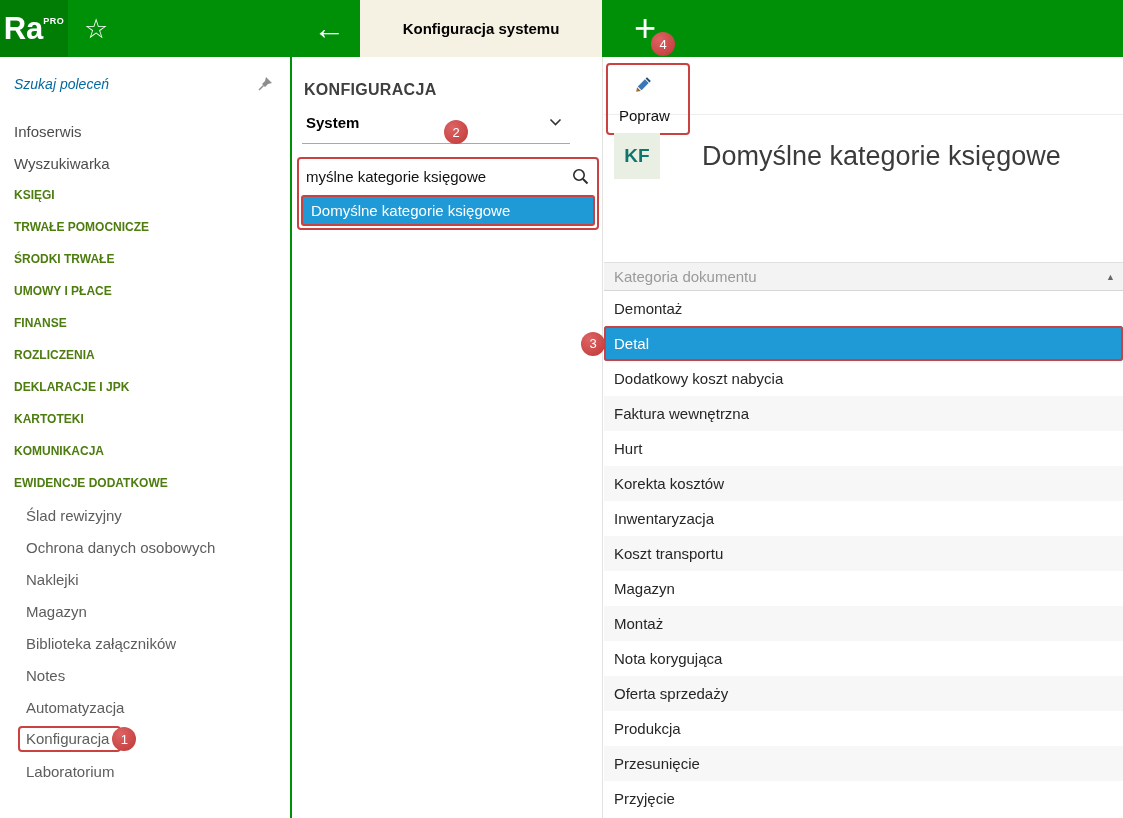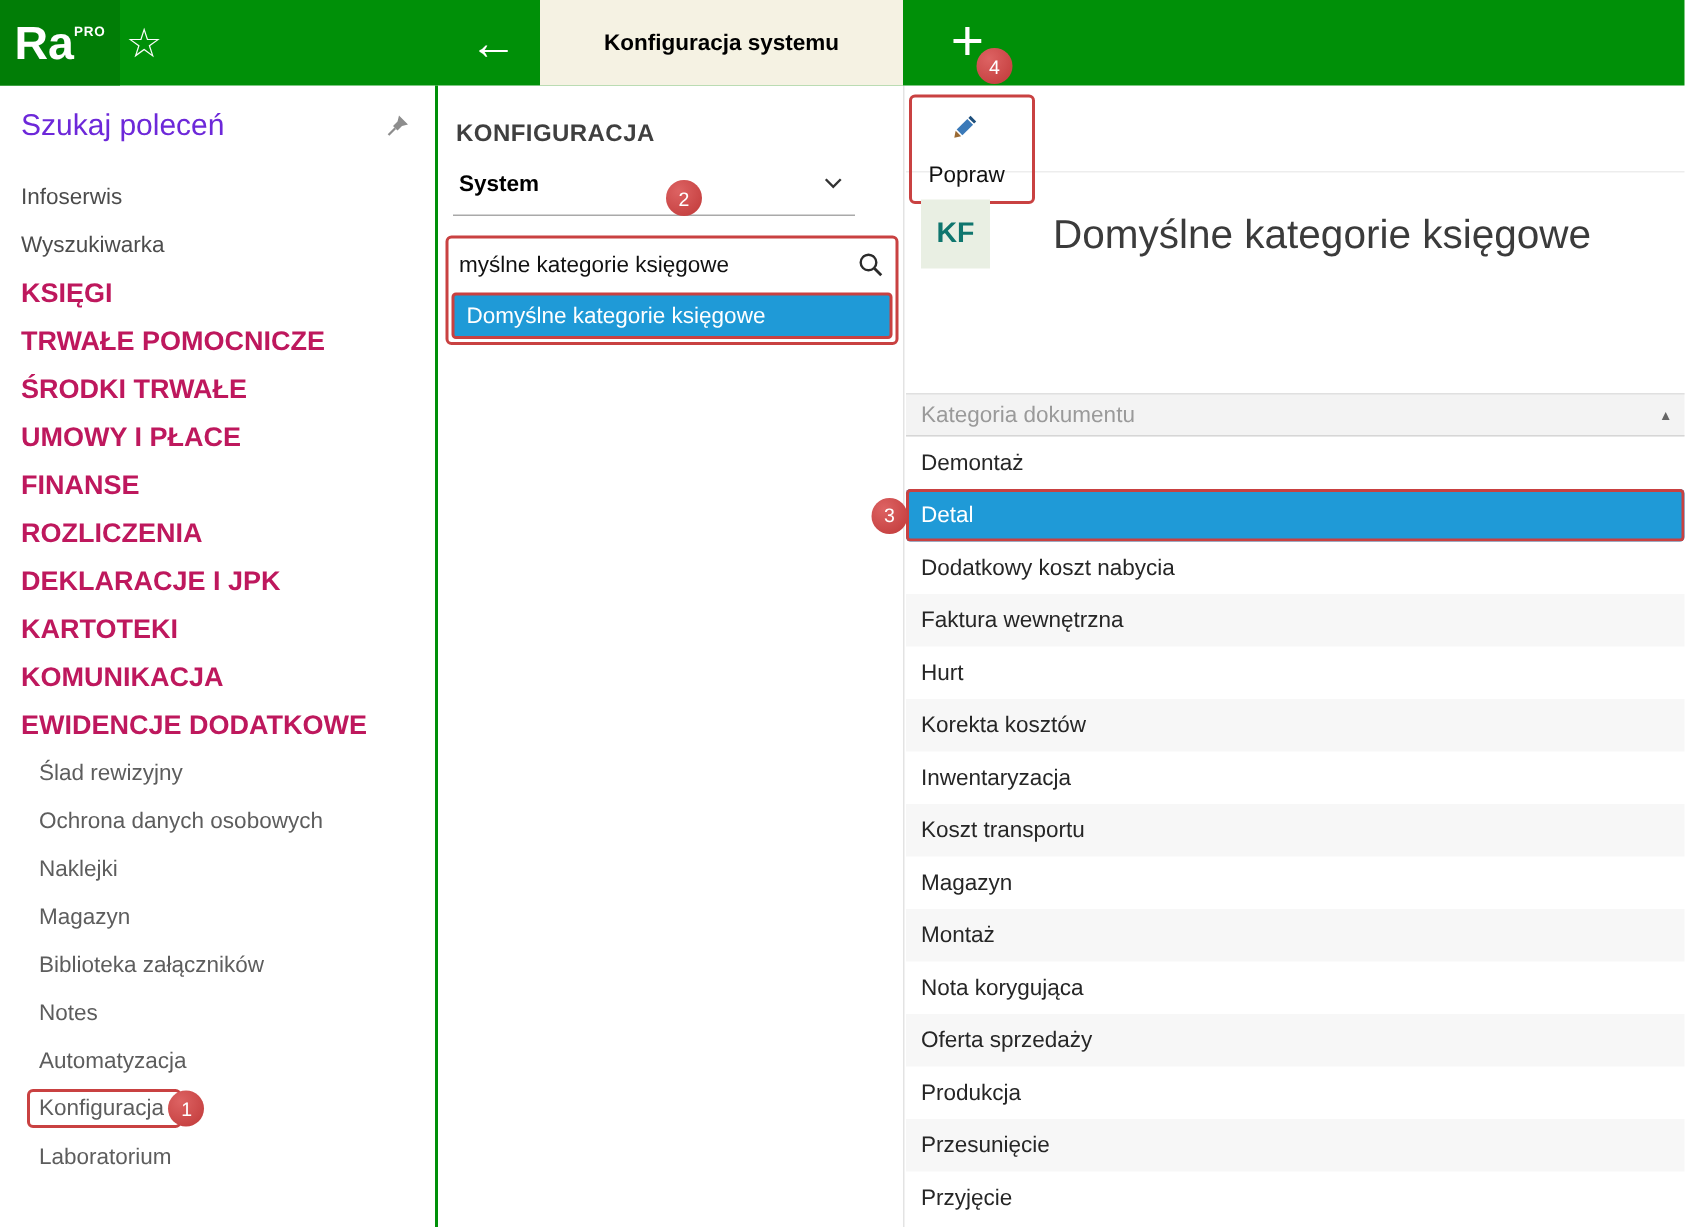--- a/index.html
+++ b/index.html
@@ -2,21 +2,21 @@
 <html><head>
 <meta charset="utf-8">
 <style>
   * { box-sizing: border-box; margin: 0; padding: 0; }
   html, body { width: 1123px; height: 818px; }
   body { font-family: "Liberation Sans", sans-serif; overflow: hidden; background: #ffffff; }
   .app { position: relative; width: 1123px; height: 818px; background: #fff; }
 
   
   .topbar { position: absolute; top: 0; left: 0; right: 0; height: 57px; background: #009008; z-index: 6; }
-  .logo { position: absolute; left: 0; top: 0; width: 80px; height: 57px; background: #017d06; color: #fff;
+  .logo { position: absolute; left: 0; top: 0; width: 68px; height: 57px; background: #017d06; color: #fff;
           display: flex; align-items: center; justify-content: center; font-size: 31px; font-weight: 700; }
   .logo sup { font-size: 9px; font-weight: 700; margin-top: -16px; letter-spacing: .5px; }
   .star { position: absolute; left: 84px; top: 0; height: 57px; display: flex; align-items: center; color: #fff; font-size: 27px; }
   .back { position: absolute; left: 298px; top: 0; width: 62px; height: 57px; display: flex; align-items: center; justify-content: center;
           color: #fff; font-size: 32px; font-weight: 200; }
   .tab  { position: absolute; left: 360px; top: 0; width: 242px; height: 57px; background: #f5f2e3; color: #000;
           display: flex; align-items: center; justify-content: center; font-size: 15px; font-weight: 600; }
   .plus { position: absolute; left: 622px; top: 0; width: 46px; height: 57px; color: #fff; font-size: 38px; font-weight: 200;
           display: flex; align-items: center; justify-content: center; }
 
@@ -24,25 +24,25 @@
   .badge { width: 24px; height: 24px; border-radius: 50%;
            background: radial-gradient(circle at 35% 30%, #dd6363, #c03838);
            color: #fff; font-size: 13px; font-style: normal; font-weight: 400;
            display: flex; align-items: center; justify-content: center; flex: 0 0 auto; }
   .plus-badge { position: absolute; left: 651px; top: 32px; z-index: 10; }
 
   
   .sidebar { position: absolute; top: 57px; left: 0; width: 292px; bottom: 0; background: #fff;
              border-right: 2px solid #009008; }
   .search-row { height: 54px; display: flex; align-items: center; padding: 0 16px 0 14px; }
-  .search-ph { color: #6d28d9; font-size: 20px; }
+  .search-ph { color: #0369a1; font-style: italic; font-size: 14px; }
   .pin { margin-left: auto; display: flex; }
   .side-nav { padding-top: 4px; }
   .side-item { height: 32px; display: flex; align-items: center; padding: 0 14px; font-size: 15px; color: #4c4c4c; cursor: default; }
-  .side-item.section { color: #be185d; font-weight: 700; font-size: 18px; }
+  .side-item.section { color: #4d7c0f; font-weight: 700; font-size: 12px; }
   .side-item.sub { padding-left: 26px; color: #5d5d5d; }
   .annot-outline { border: 2px solid #c94141; border-radius: 4px; padding: 2px 10px 3px 6px; margin-left: -8px; }
   .side-item .badge { margin-left: -9px; z-index: 2; }
 
   
   .middle { position: absolute; top: 57px; left: 294px; width: 309px; bottom: 0; background: #fff;
             border-right: 1px solid #e3e3e3; }
   .middle h2 { margin: 24px 0 0 10px; font-size: 16px; color: #3f3f3f; letter-spacing: .3px; }
   .dropdown { margin: 14px 32px 0 8px; height: 31px; display: flex; align-items: center; padding: 0 8px 12px 4px;
               border-bottom: 1px solid #a9a9a9; font-size: 15px; font-weight: 600; color: #000; cursor: default; }

